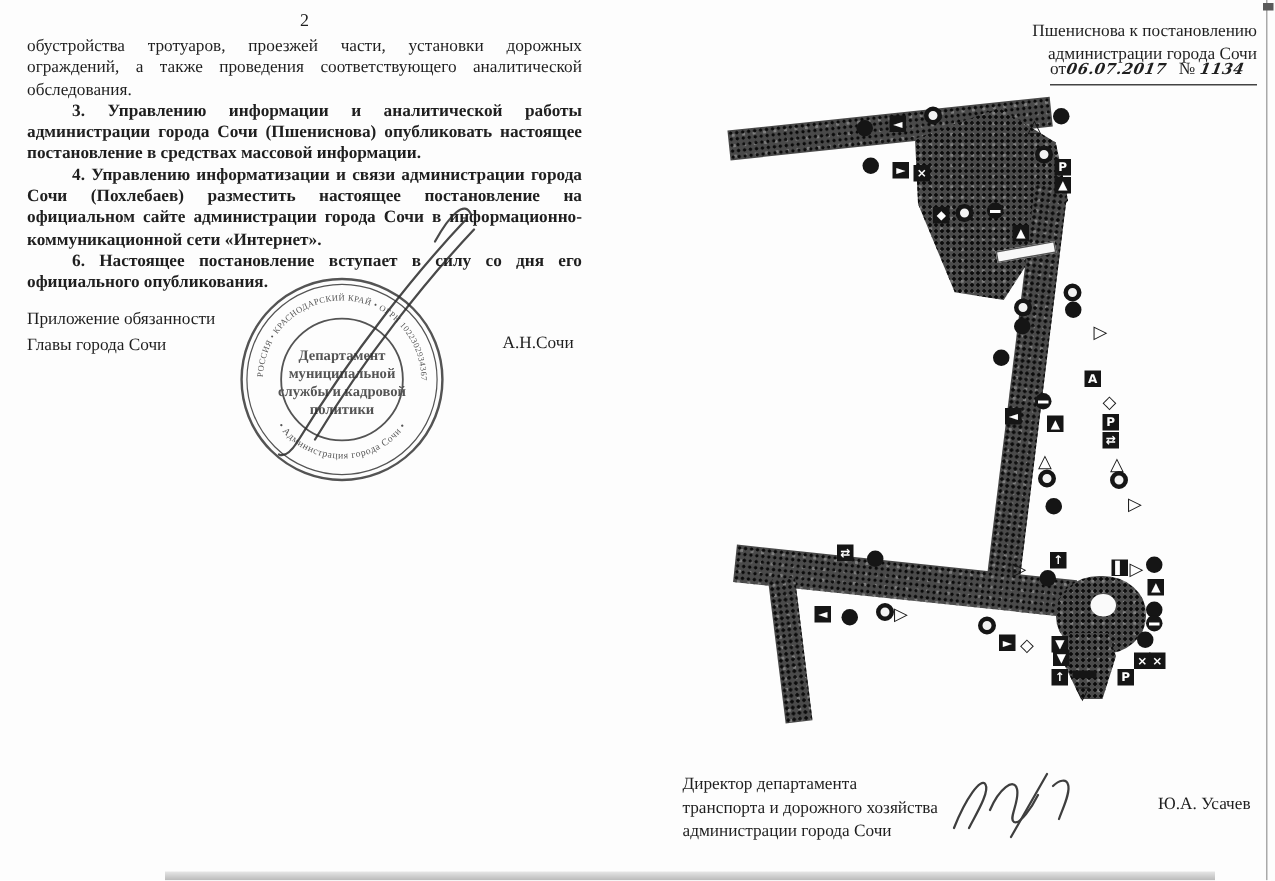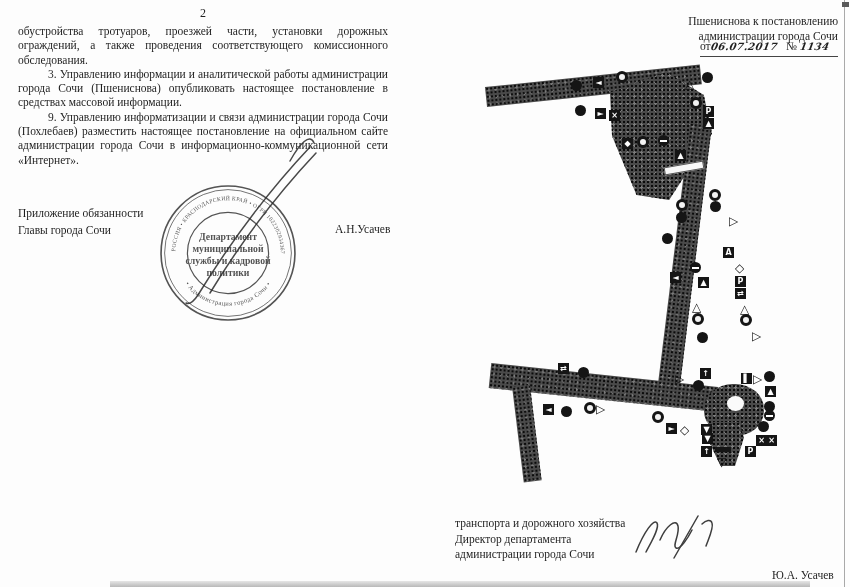--- a/index.html
+++ b/index.html
@@ -3,21 +3,21 @@
 <meta charset="utf-8">
 <style>
   html,body{margin:0;padding:0;background:#ffffff;}
   .scan{position:relative;width:850px;height:587px;background:#fdfdfd;overflow:hidden;
         font-family:"Liberation Serif",serif;color:#1f1f1f;}
   
   .pagenum{position:absolute;left:18px;top:6px;width:370px;text-align:center;font-size:12px;}
   .textcol{position:absolute;left:18px;top:24px;width:370px;font-size:11.5px;line-height:14.3px;
            text-align:justify;}
   .textcol p{margin:0;}
-  .textcol p.ind{text-indent:30px;}
+  .textcol p.ind{text-indent:30px;font-weight:bold;}
   .signer-1{position:absolute;left:18px;top:207px;font-size:11.5px;}
   .signer-2{position:absolute;left:18px;top:224px;font-size:11.5px;}
   .signer-name{position:absolute;left:335px;top:223px;font-size:11.5px;}
   .stamp-svg{position:absolute;left:157px;top:182px;width:142px;height:142px;opacity:.88;}
   .sig-over-stamp{position:absolute;left:150px;top:125px;width:180px;height:185px;}
   
   .appx{position:absolute;right:12px;top:14px;width:220px;text-align:right;font-size:11.5px;line-height:15px;}
   .appx-date{position:absolute;left:700px;top:40px;width:138px;font-size:11.5px;
              border-bottom:1px solid #444;height:16px;white-space:nowrap;}
   .hw{font-family:"DejaVu Serif",serif;font-style:italic;font-weight:bold;font-size:10px;
@@ -45,44 +45,45 @@
   .sg-circle{width:11px;height:11px;background:#151515;border-radius:50%;}
   .sg-ring{width:12px;height:12px;border:3px solid #151515;border-radius:50%;background:#f2f2f2;box-sizing:border-box;}
   .sg-noentry{width:11px;height:11px;background:#151515;border-radius:50%;}
   .sg-noentry::after{content:"";position:absolute;left:2px;right:2px;top:4.5px;height:2px;background:#fff;}
   .sg-sq{min-width:11px;height:11px;background:#151515;color:#fdfdfd;font-weight:bold;font-size:8px;
          line-height:11px;text-align:center;padding:0 1px;box-sizing:border-box;}
   .sg-tri,.sg-trid,.sg-trir,.sg-diam{color:#151515;font-weight:bold;font-size:12px;line-height:12px;}
   .sg-hbar{width:16px;height:5px;background:#151515;}
   
   .dir-block{position:absolute;left:455px;top:516px;font-size:11.5px;line-height:15.5px;}
-  .dir-name{position:absolute;left:772px;top:569px;font-size:11.5px;}
+  .dir-name{position:absolute;left:772px;top:530px;font-size:11.5px;}
   .dir-sig{position:absolute;left:630px;top:510px;width:110px;height:52px;}
   
   .edge-line{position:absolute;left:844px;top:0;width:1px;height:587px;background:#a9a9a9;}
   .corner-mark{position:absolute;left:842px;top:2px;width:7px;height:5px;background:#5a5a5a;}
   .bottom-band{position:absolute;left:110px;top:581px;width:700px;height:6px;
                background:linear-gradient(#e6e6e6,#b9b9b9);}
 </style>
 </head>
 <body>
 
 <div class="scan">
 
   <div class="pagenum">2</div>
 
   <div class="textcol">
-    <p>обустройства тротуаров, проезжей части, установки дорожных ограждений, а также проведения соответствующего комиссионного обследования.</p>
+    <p>обустройства тротуаров, проезжей части, установки дорожных ограждений, а также проведения соответствующего аналитической обследования.</p>
     <p class="ind">3. Управлению информации и аналитической работы администрации города Сочи (Пшениснова) опубликовать настоящее постановление в средствах массовой информации.</p>
-    <p class="ind">9. Управлению информатизации и связи администрации города Сочи (Похлебаев) разместить настоящее постановление на официальном сайте администрации города Сочи в информационно-коммуникационной сети «Интернет».</p>
+    <p class="ind">4. Управлению информатизации и связи администрации города Сочи (Похлебаев) разместить настоящее постановление на официальном сайте администрации города Сочи в информационно-коммуникационной сети «Интернет».</p>
+    <p class="ind">6. Настоящее постановление вступает в силу со дня его официального опубликования.</p>
   </div>
 
   <div class="signer-1">Приложение обязанности</div>
   <div class="signer-2">Главы города Сочи</div>
-  <div class="signer-name">А.Н.Усачев</div>
+  <div class="signer-name">А.Н.Сочи</div>
 
   <svg class="stamp-svg" viewBox="0 0 140 140">
     <g fill="none" stroke="#3d3d3d">
       <circle cx="70" cy="70" r="66" stroke-width="1.6"></circle>
       <circle cx="70" cy="70" r="62.5" stroke-width=".8"></circle>
       <circle cx="70" cy="70" r="40" stroke-width="1.2"></circle>
     </g>
     <defs>
       <path id="arcTop" d="M 18,70 A 52,52 0 0 1 122,70"></path>
       <path id="arcBot" d="M 18,70 A 52,52 0 0 0 122,70"></path>
@@ -188,22 +189,22 @@
         <span class="sg sg-sq" style="left: 251px; top: 386px;">↑</span>
         <span class="sg sg-hbar" style="left: 265px; top: 387px;"></span>
         <span class="sg sg-trid" style="left: 267px; top: 396px;">▽</span>
         <span class="sg sg-sq" style="left: 295px; top: 386px;">P</span>
         <span class="sg sg-sq" style="left: 306px; top: 375px;">×</span>
         <span class="sg sg-sq" style="left: 316px; top: 375px;">×</span>
       </div>
   </div>
 
   <div class="dir-block">
+    <div>Директор департамента</div>
     <div>транспорта и дорожного хозяйства</div>
-    <div>Директор департамента</div>
     <div>администрации города Сочи</div>
   </div>
   <svg class="dir-sig" viewBox="0 0 110 52">
     <g fill="none" stroke="#2a2a2a" stroke-width="1.5" opacity=".9" stroke-linecap="round">
       <path d="M6,42 C14,22 24,8 27,13 C30,18 20,34 16,42"></path>
       <path d="M30,30 C36,16 46,8 48,16 C50,24 42,36 46,38 C50,40 58,28 62,20"></path>
       <path d="M68,6 L44,48"></path>
       <path d="M72,14 C76,10 81,9 82,13 C84,18 78,30 76,36"></path>
     </g>
   </svg>

